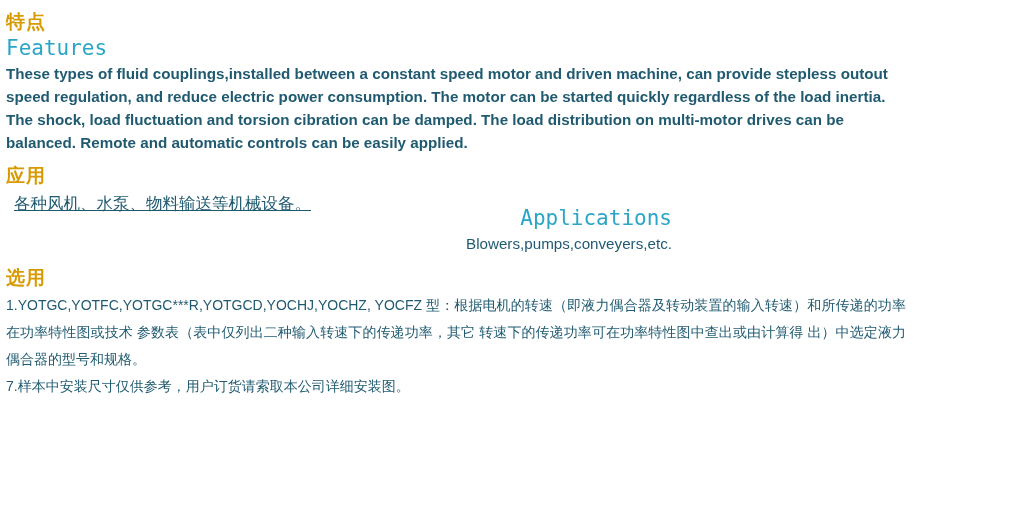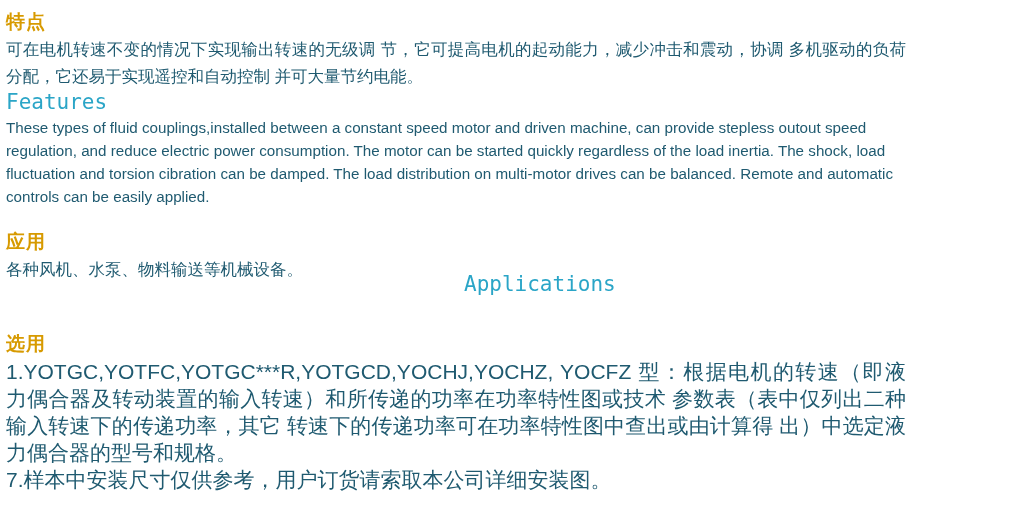--- a/index.html
+++ b/index.html
@@ -43,79 +43,81 @@
     font-size: 16.5px;
     line-height: 27px;
     margin: 0;
     text-align: justify;
   }
   .body-en {
     color: #1f5a70;
     font-size: 15.2px;
     line-height: 23px;
     margin: 0;
+    font-weight: bold;
   }
   .sect-features {
     margin-top: 4px;
   }
   .sect-app {
-    margin-top: 22px;
+    margin-top: 10px;
     position: relative;
   }
   .app-row {
     position: relative;
     height: 66px;
   }
   .app-cn-text {
     position: absolute;
-    left: 0;
+    left: 8px;
     top: 26px;
+    text-decoration: underline;
   }
   .app-en-block {
     position: absolute;
     left: 458px;
     top: 16px;
     text-align: right;
   }
   .app-en-sub {
     color: #1f5a70;
     font-size: 15.2px;
     line-height: 22px;
     margin-top: 3px;
     margin-left: 2px;
   }
   .sect-select {
     margin-top: 10px;
   }
   .numbered {
     color: #1f5a70;
-    font-size: 21px;
+    font-size: 14px;
     line-height: 27px;
     margin: 0;
     text-align: justify;
   }
 </style>
 </head>
 <body>
 
 <div class="page">
 
   <section class="sect-features">
     <h2 class="heading-cn">特点</h2>
-    <p class="body-cn">可在电机转速不变的情况下实现输出转速的无级调 节，它可提高电机的起动能力，减少冲击和震动，协调 多机驱动的负荷分配，它还易于实现遥控和自动控制 并可大量节约电能。</p>
     <h2 class="heading-en">Features</h2>
     <p class="body-en">These types of fluid couplings,installed between a constant speed motor and driven machine, can provide stepless outout speed regulation, and reduce electric power consumption. The motor can be started quickly regardless of the load inertia. The shock, load fluctuation and torsion cibration can be damped. The load distribution on multi-motor drives can be balanced. Remote and automatic controls can be easily applied.</p>
   </section>
 
   <section class="sect-app">
     <h2 class="heading-cn">应用</h2>
     <div class="app-row">
       <p class="body-cn app-cn-text" style="top:0;">各种风机、水泵、物料输送等机械设备。</p>
       <div class="app-en-block">
         <h2 class="heading-en">Applications</h2>
+        <p class="app-en-sub">Blowers,pumps,conveyers,etc.</p>
       </div>
     </div>
   </section>
 
   <section class="sect-select">
     <h2 class="heading-cn">选用</h2>
     <p class="numbered">1.YOTGC,YOTFC,YOTGC***R,YOTGCD,YOCHJ,YOCHZ, YOCFZ 型：根据电机的转速（即液力偶合器及转动装置的输入转速）和所传递的功率在功率特性图或技术 参数表（表中仅列出二种输入转速下的传递功率，其它 转速下的传递功率可在功率特性图中查出或由计算得 出）中选定液力偶合器的型号和规格。</p>
     <p class="numbered">7.样本中安装尺寸仅供参考，用户订货请索取本公司详细安装图。</p>
   </section>
 

